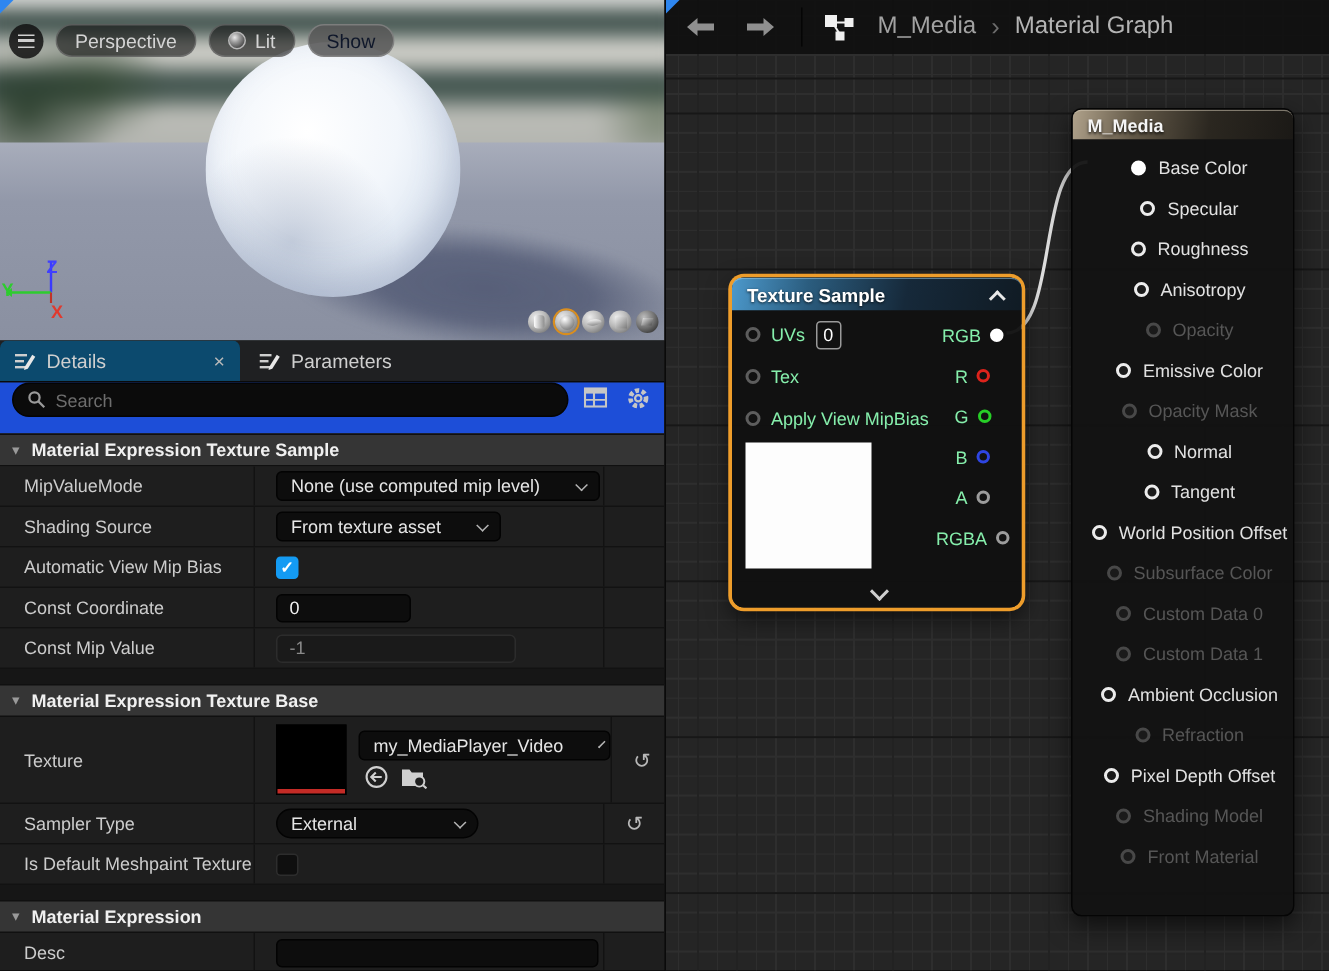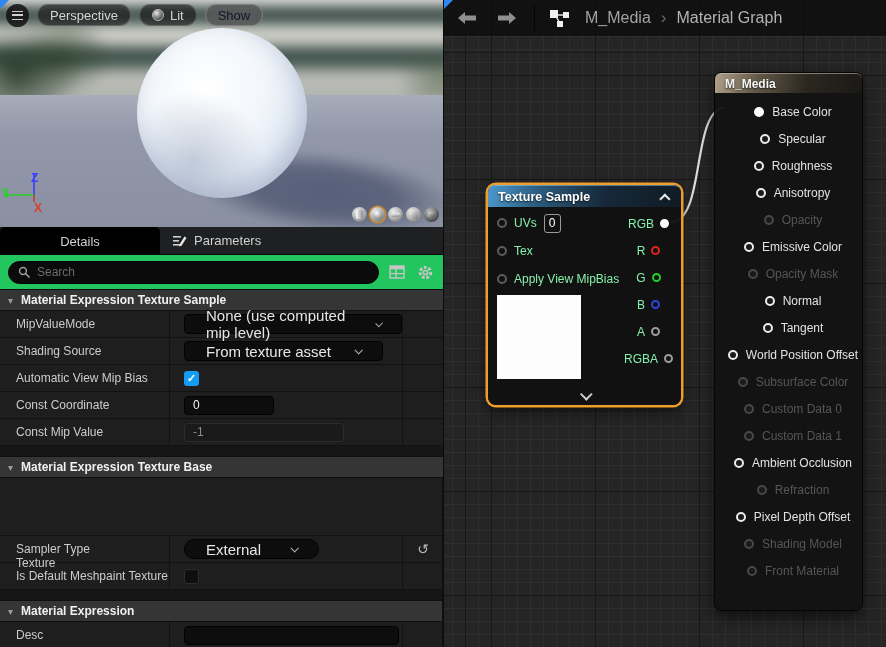--- a/index.html
+++ b/index.html
@@ -24,21 +24,21 @@
   .vp-floor { position:absolute; left:0; top:95px; width:443px; height:132px;
     background:linear-gradient(180deg,#a8adbb 0%, #9298a9 30%, #8a90a1 100%); }
   .vp-shadow { position:absolute; left:190px; top:152px; width:265px; height:80px; border-radius:50%;
     background:radial-gradient(closest-side, rgba(54,63,94,.62) 0%, rgba(54,63,94,.55) 55%, rgba(54,63,94,0) 100%);
     filter:blur(3px); transform:rotate(6deg); }
   .vp-sphere { position:absolute; left:137px; top:28px; width:170px; height:170px; border-radius:50%;
     background:
       radial-gradient(circle at 34% 78%, rgba(120,135,165,.35) 0%, rgba(120,135,165,0) 40%),
       radial-gradient(circle at 40% 35%, #ffffff 0%, #f2f6fb 40%, #e2eaf4 62%, #cdd8e8 82%, #bcc8dc 100%);
     box-shadow: inset -6px -10px 24px rgba(90,105,140,.25); }
-  .vp-toolbar { position:absolute; left:0; top:0; width:100%; height:30px; display:flex; align-items:center; gap:8px; padding:4px 6px; }
+  .vp-toolbar { position:absolute; left:0; top:12px; width:100%; height:30px; display:flex; align-items:center; gap:8px; padding:4px 6px; }
   .vp-menu-btn { width:23px; height:23px; border-radius:50%; background:rgba(18,18,18,.85);
     display:flex; align-items:center; justify-content:center; flex:0 0 auto; }
   .hamburger { width:11px; height:9px; border-top:1.6px solid #cfcfcf; border-bottom:1.6px solid #cfcfcf; position:relative; }
   .hamburger::after { content:""; position:absolute; left:0; top:2.7px; width:11px; height:1.6px; background:#cfcfcf; }
   .vp-pill { height:22px; padding:0 12px; border-radius:11px; background:rgba(20,20,20,.62);
     border:1px solid rgba(130,130,130,.55); color:#d4d4d4; font-size:13px; display:flex; align-items:center; gap:6px; }
   .vp-pill.highlight { background:rgba(88,88,88,.88); border-color:rgba(150,150,150,.6); color:#0f172a;align-items:center; }
   .lit-ball { width:12px; height:12px; border-radius:50%; border:1px solid #b9b9b9;
     background:radial-gradient(circle at 35% 30%, #e8e8e8 0%, #9a9a9a 35%, #4e4e4e 75%); }
   .vp-axis { position:absolute; left:4px; bottom:10px; }
@@ -57,44 +57,44 @@
   .shape-cube::after    { width:8px; height:8px; background:linear-gradient(135deg,#f0f0f0,#7a7a7a); }
   .shape-mesh { background:radial-gradient(circle at 35% 30%, #bdbdbd 0%, #6f6f6f 50%, #2c2c2c 90%); }
   .shape-mesh::after { width:7px; height:5px; background:linear-gradient(135deg,#ddd,#555); transform:skewX(-14deg); }
   .corner-wedge { position:absolute; left:0; top:0; width:0; height:0;
     border-top:9px solid #2e86f0; border-right:9px solid transparent; z-index:30; }
 
   
   .details { position:absolute; left:0; top:227px; width:443px; height:420px; background:#151515; overflow:hidden; }
   .tabbar { height:28px; background:#1f2022; display:flex; align-items:stretch; border-bottom:1px solid #0a0a0a; }
   .tab { display:flex; align-items:center; gap:7px; padding:0 10px; font-size:13px; color:#cfcfcf; }
-  .tab.active { background:#000000; width:160px; border-radius:5px 5px 0 0; margin-right:3px;flex-direction:column; }
+  .tab.active { background:#0c4a6e; width:160px; border-radius:5px 5px 0 0; margin-right:3px; }
   .tab .spacer { flex:1; }
   .tab-close { color:#b9b9b9; font-size:13px; line-height:1; }
-  .searchrow { height:34px; background:#22c55e; display:flex; align-items:center; padding:0 8px; gap:8px; }
+  .searchrow { height:34px; background:#1d4ed8; display:flex; padding:0 8px; gap:8px; }
   .searchbox { flex:1; height:23px; background:#0b0b0b; border:1px solid #040404; border-radius:12px;
     display:flex; align-items:center; padding:0 9px; gap:6px; }
   .searchbox input { flex:1; background:transparent; border:none; outline:none; color:#cfcfcf; font-size:12px;
     font-family:"Liberation Sans",sans-serif; }
   .searchbox input::placeholder { color:#6d6d6d; }
   .icon-btn { display:flex; align-items:center; justify-content:center; width:20px; height:20px; }
   .section-hd { height:22px; background:#353535; display:flex; align-items:center; gap:8px; padding:0 8px;
     border-top:1px solid #101010; border-bottom:1px solid #101010; }
   .section-hd .tri { color:#9a9a9a; font-size:10px; }
   .section-hd .ttl { color:#f0f0f0; font-size:12px; font-weight:bold; }
   .spacer-row { height:10px; background:#161616; }
   .prow { display:flex; align-items:center; height:27px; background:#1e1e1e; border-bottom:1px solid #121212; }
-  .prow.tall { height:58px;flex-direction:column; }
+  .prow.tall { height:58px; }
   .pcell-label { flex:0 0 170px; padding-left:16px; color:#cccccc; font-size:12px; border-right:1px solid #121212;
     align-self:stretch; display:flex; align-items:center; }
   .pcell-value { flex:1; padding-left:14px; align-self:stretch; display:flex; align-items:center; gap:8px;
     border-right:1px solid #121212; }
   .pcell-extra { flex:0 0 40px; align-self:stretch; display:flex; align-items:center; justify-content:center; }
   .dropdown { height:20px; background:#0d0d0d; border:1px solid #030303; border-radius:4px; color:#e6e6e6;
-    font-size:15px; display:flex; align-items:center; gap:24px; padding:0 21px; }
+    font-size:12px; display:flex; align-items:center; gap:24px; padding:0 9px; }
   .chev-down { width:6px; height:6px; border-right:1.7px solid #b5b5b5; border-bottom:1.7px solid #b5b5b5;
     transform:rotate(45deg) translateY(-1px); }
   .chkbox { width:15px; height:15px; border-radius:3px; display:flex; align-items:center; justify-content:center; }
   .chkbox.checked { background:#149bf3; color:#fff; font-size:11px; font-weight:bold; }
   .chkbox.unchecked { background:#0f0f0f; border:1px solid #2d2d2d; }
   .numfield { height:19px; background:#0d0d0d; border:1px solid #030303; border-radius:4px; color:#f2f2f2;
     font-size:12px; padding:0 8px; width:90px; font-family:"Liberation Sans",sans-serif; outline:none; }
   .numfield.disabled { width:160px; background:#1a1a1a; border-color:#2c2c2c; color:#8a8a8a; }
   .texfield { width:215px; height:19px; background:#0d0d0d; border:1px solid #030303; border-radius:4px;
     color:#f2f2f2; font-size:12px; padding:0 8px; outline:none; font-family:"Liberation Sans",sans-serif; }

